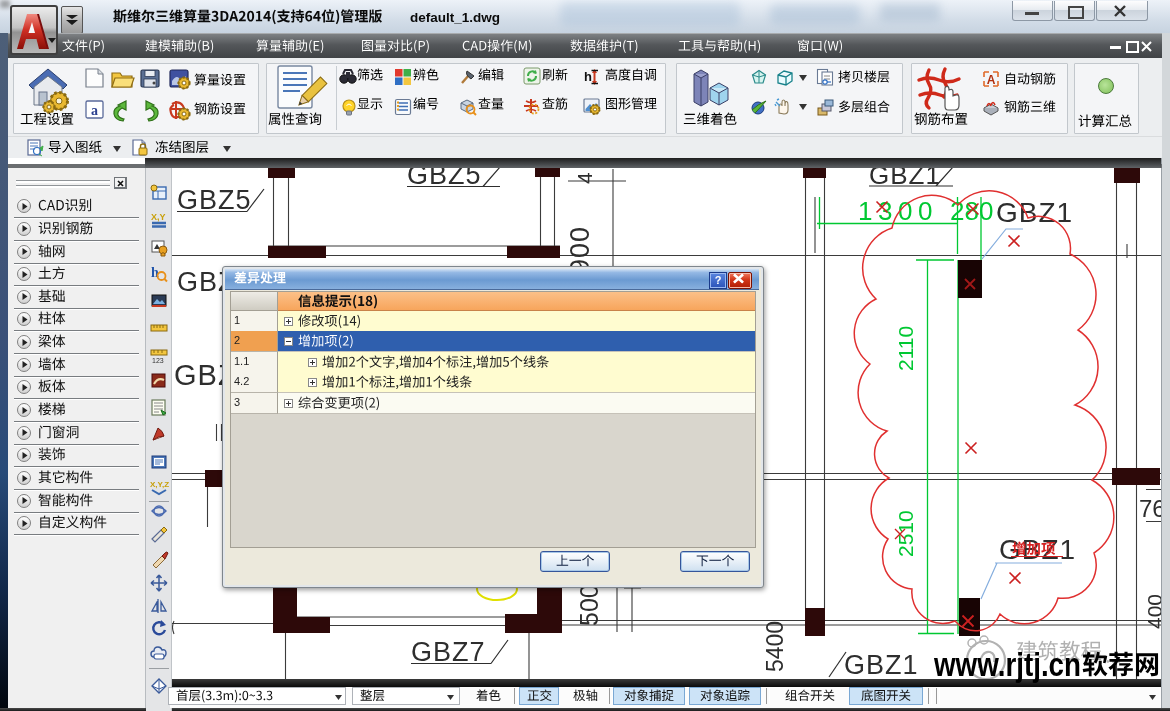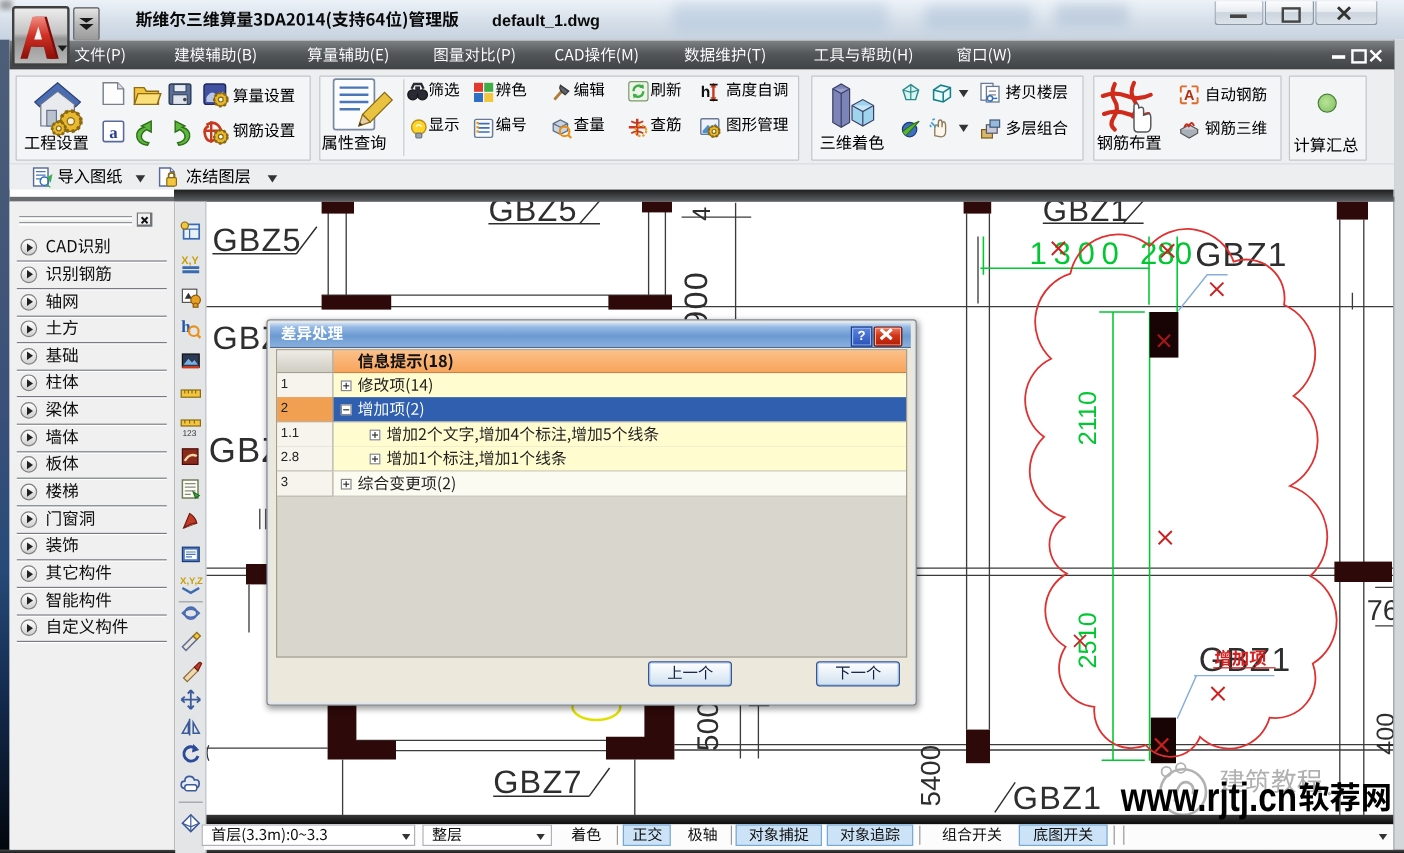--- a/index.html
+++ b/index.html
@@ -1195,21 +1195,21 @@
         <use href="#q152" x="11388"></use>
         <use href="#q147" x="11666"></use>
         <use href="#q148" x="12666"></use>
         <use href="#q155" x="13666"></use>
         <use href="#q150" x="14221"></use>
         <use href="#q156" x="15221"></use>
         <use href="#q157" x="16221"></use>
       </g>
     </svg>
 <div style="position:absolute;left:231px;top:372px;width:47px;height:20.5px;z-index:7;background:#f6f4ec;border-right:1px solid #a39f94;border-bottom:1px solid #b8b4aa;box-sizing:border-box;"></div>
-<div style="position:absolute;left:234px;top:375px;font:11px 'Liberation Sans';color:#222;z-index:8;">2.8</div>
+<div style="position:absolute;left:234px;top:375px;font:11px 'Liberation Sans';color:#222;z-index:8;">4.2</div>
 <div style="position:absolute;left:278px;top:372px;width:477px;height:20.5px;z-index:7;background:#fffcd0;border-bottom:1px solid #c6c2b8;box-sizing:border-box;"></div>
 <div style="position:absolute;left:308px;top:378px;width:9px;height:9px;z-index:8;background:#fff;border:1px solid #888;box-sizing:border-box;"></div>
 <div style="position:absolute;left:310px;top:382px;width:5px;height:1px;z-index:9;background:#333;"></div>
 <div style="position:absolute;left:312px;top:380px;width:1px;height:5px;z-index:9;background:#333;"></div>
 <svg class="tr" style="left:322px;top:375px;z-index:8;" width="153" height="16.368">
       <g fill="#222" transform="translate(0,11.616) scale(0.0132)">
         <use href="#q147" x="0"></use>
         <use href="#q148" x="1000"></use>
         <use href="#q145" x="2000"></use>
         <use href="#q150" x="2555"></use>

